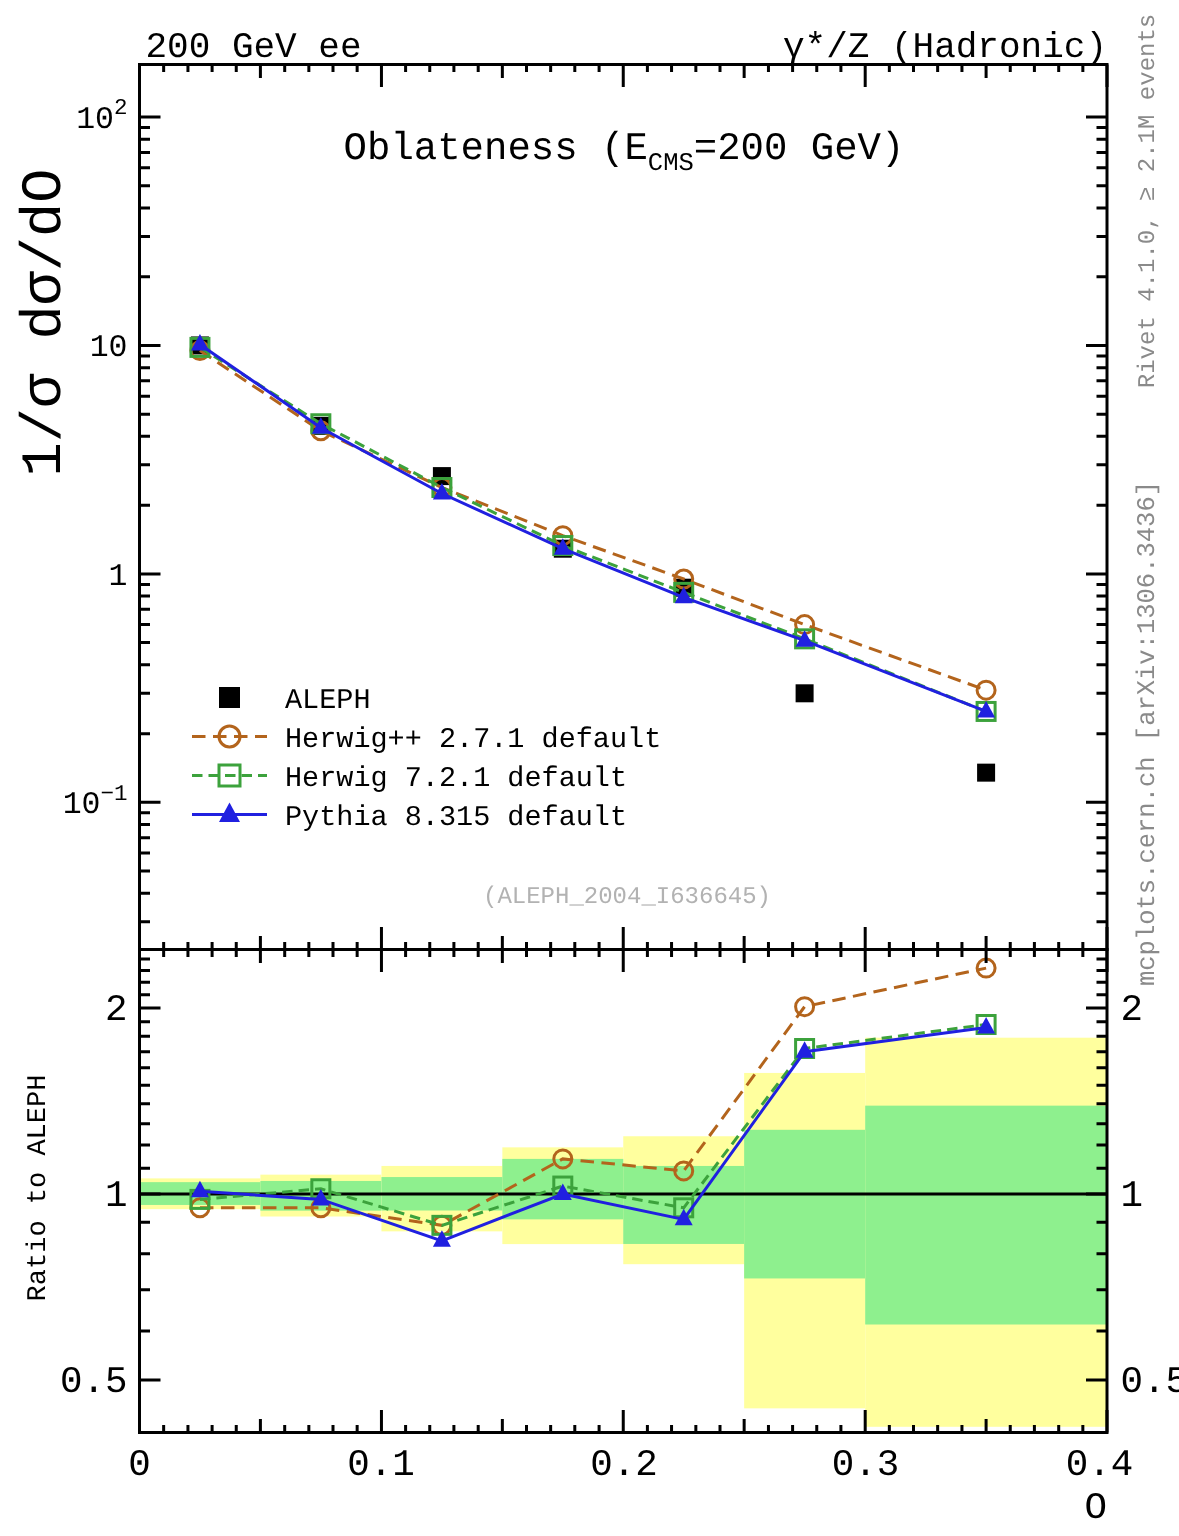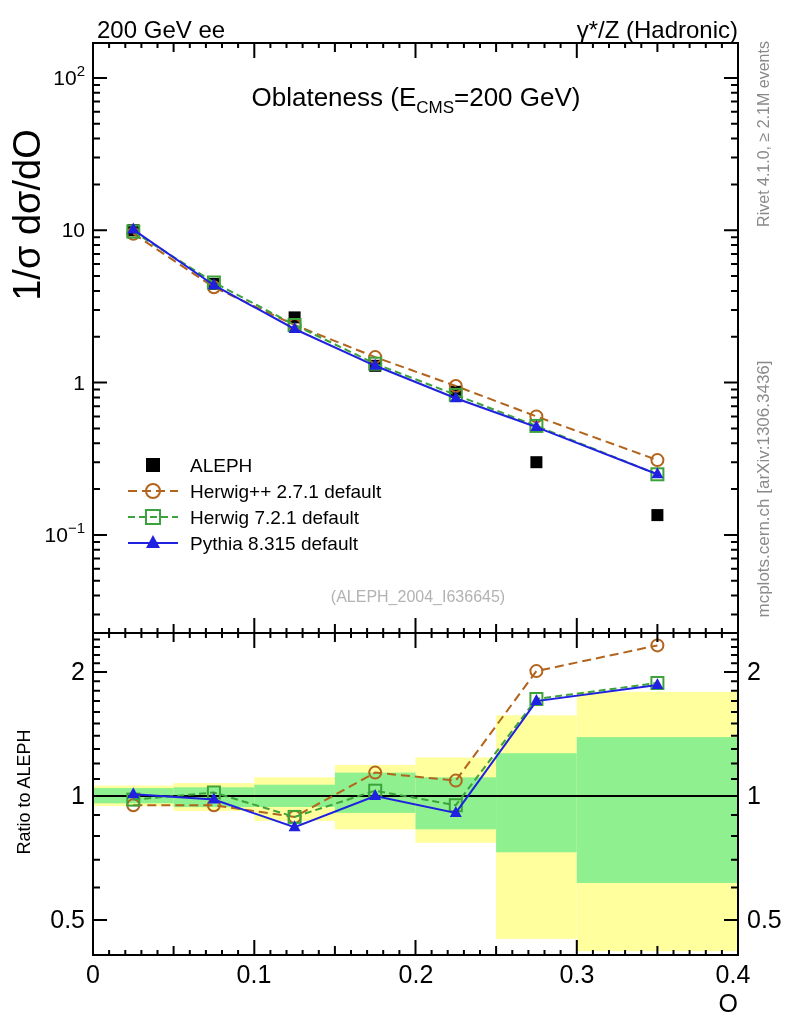--- a/index.html
+++ b/index.html
@@ -1,17 +1,17 @@
 <!DOCTYPE html>
 <html><head>
 <meta charset="utf-8">
 <style>
   html,body{margin:0;padding:0;background:#ffffff;}
   .page{position:relative;width:786px;height:1024px;background:#ffffff;
-        font-family:Liberation Sans, sans-serif;overflow:hidden;}
+        font-family:Liberation Mono, monospace;overflow:hidden;}
   svg{position:absolute;left:0;top:0;}
   svg text{fill:#000;}
   .gray{fill:#8a8a8a;}
   .watermark{fill:#b2b2b2;}
 </style>
 </head>
 <body>
 
 <div class="page">
 <svg width="786" height="1024" viewBox="0 0 786 1024">

